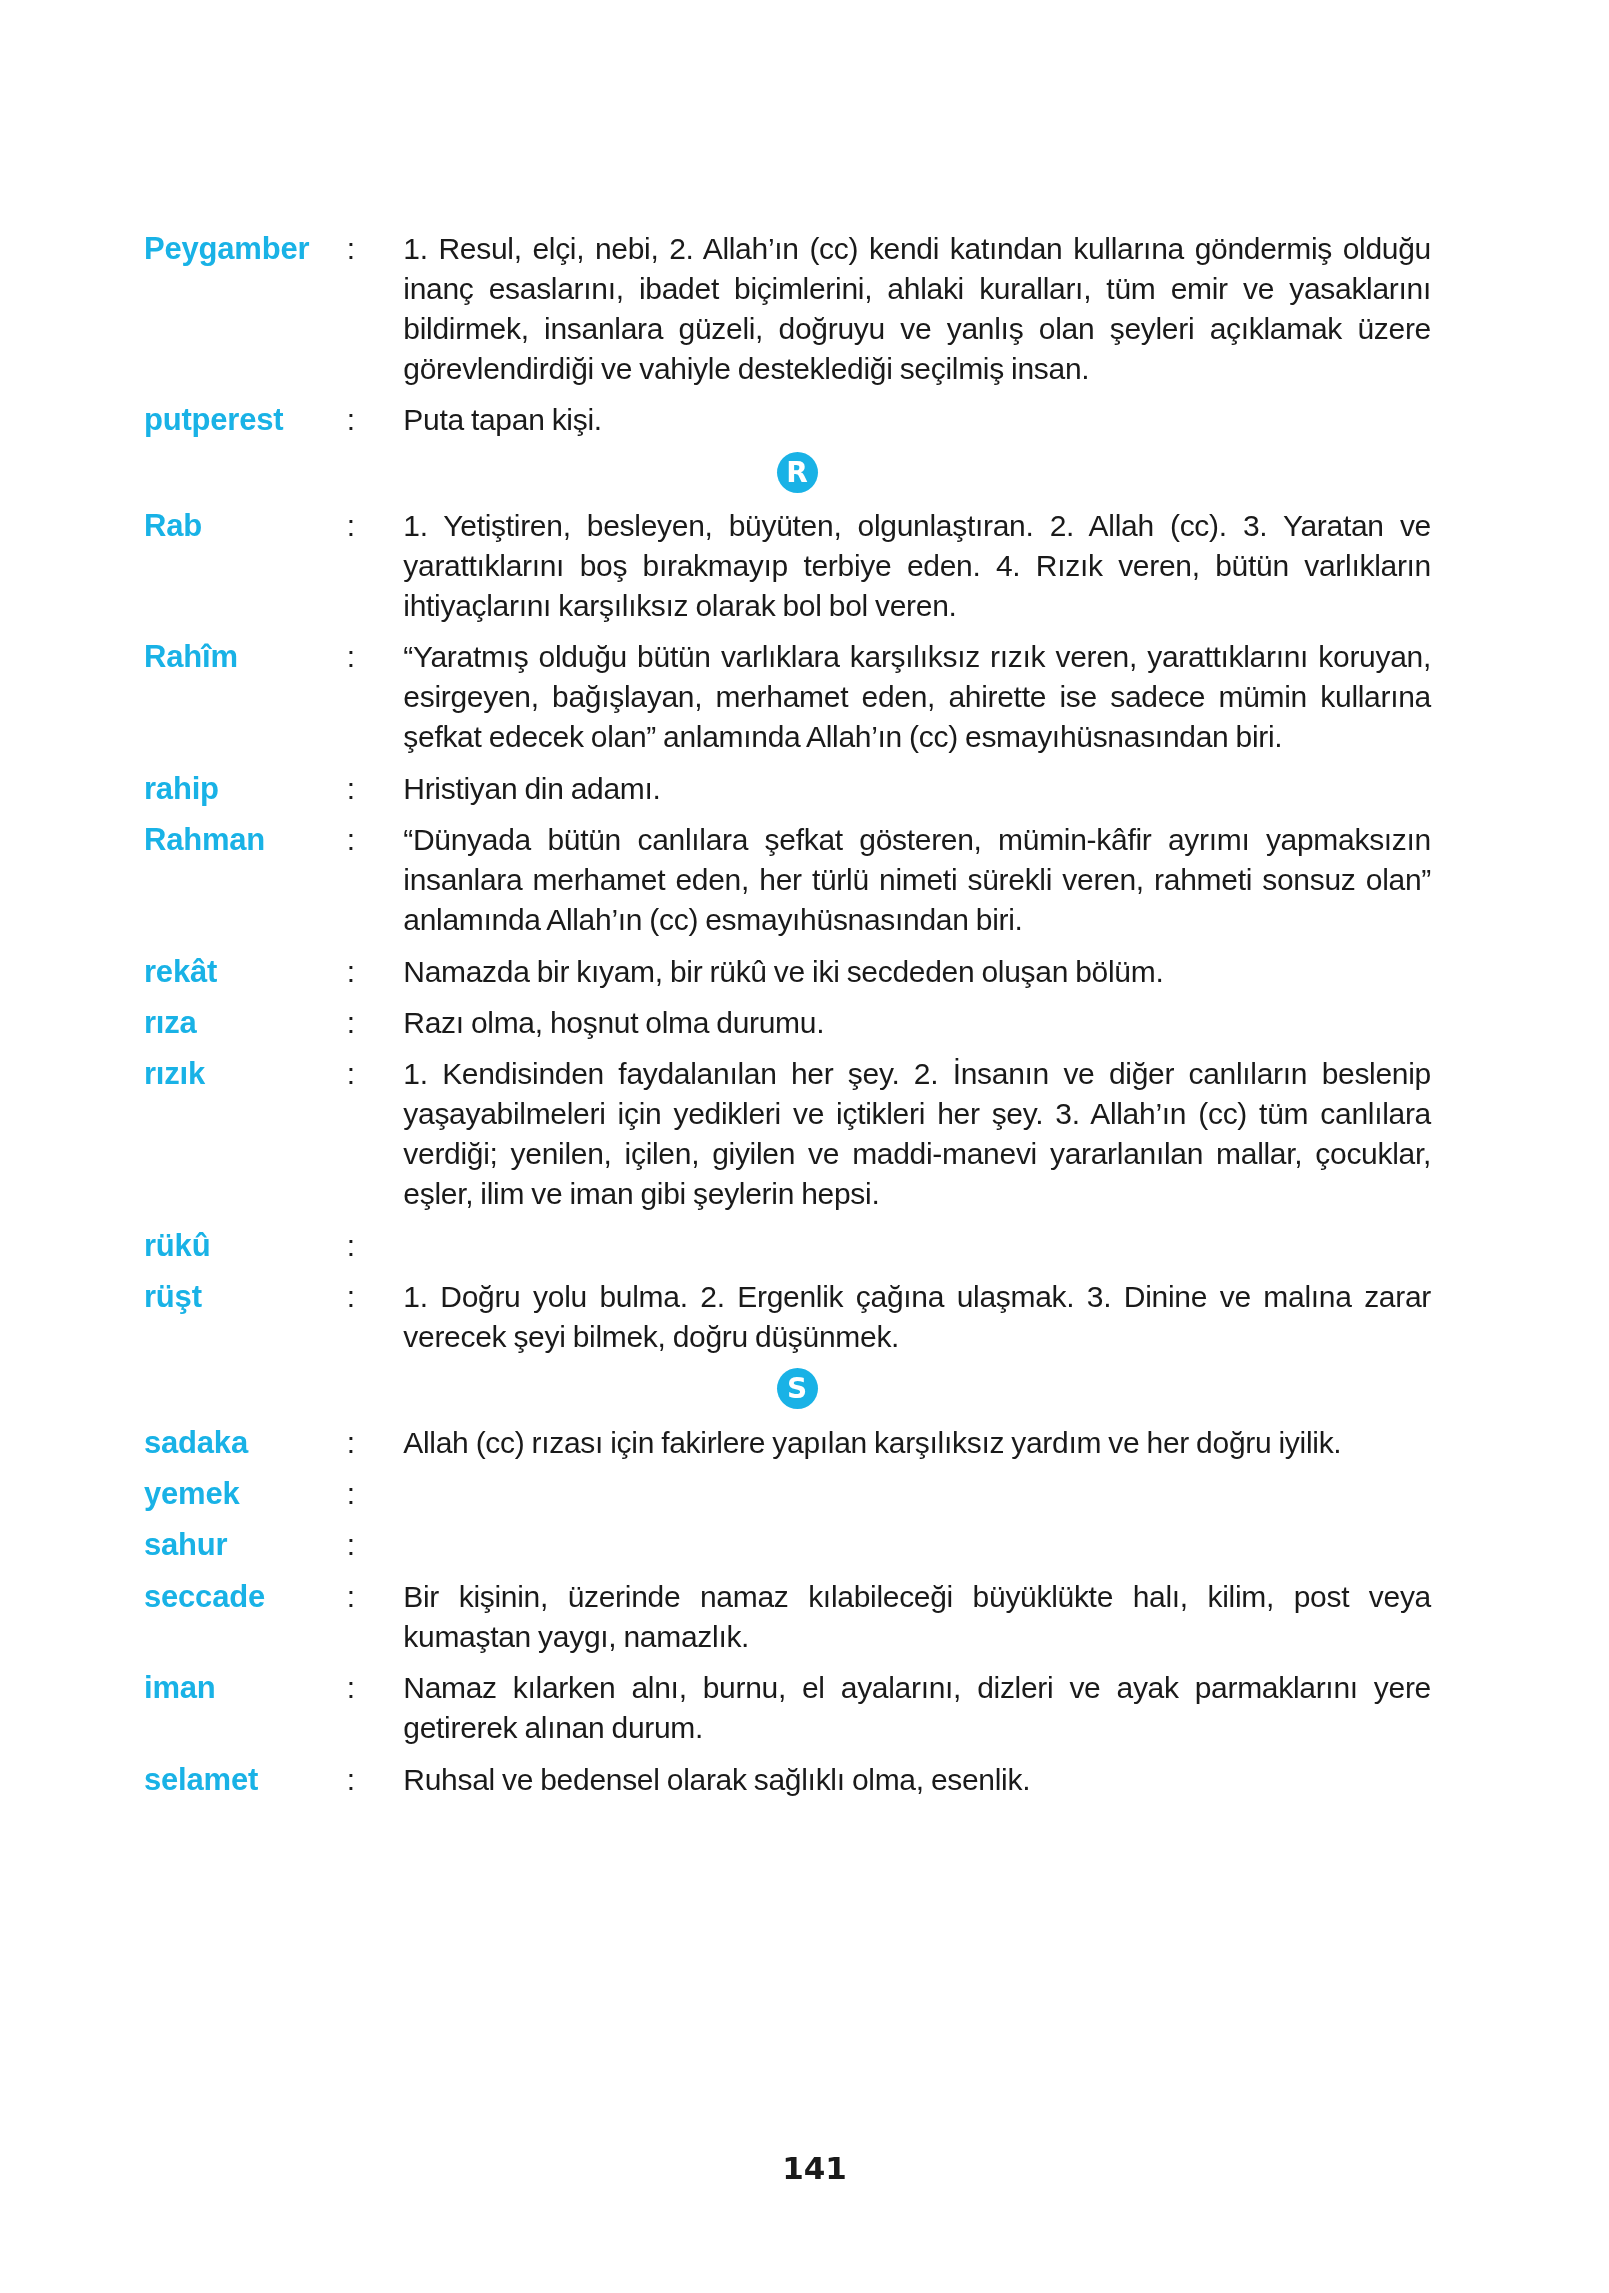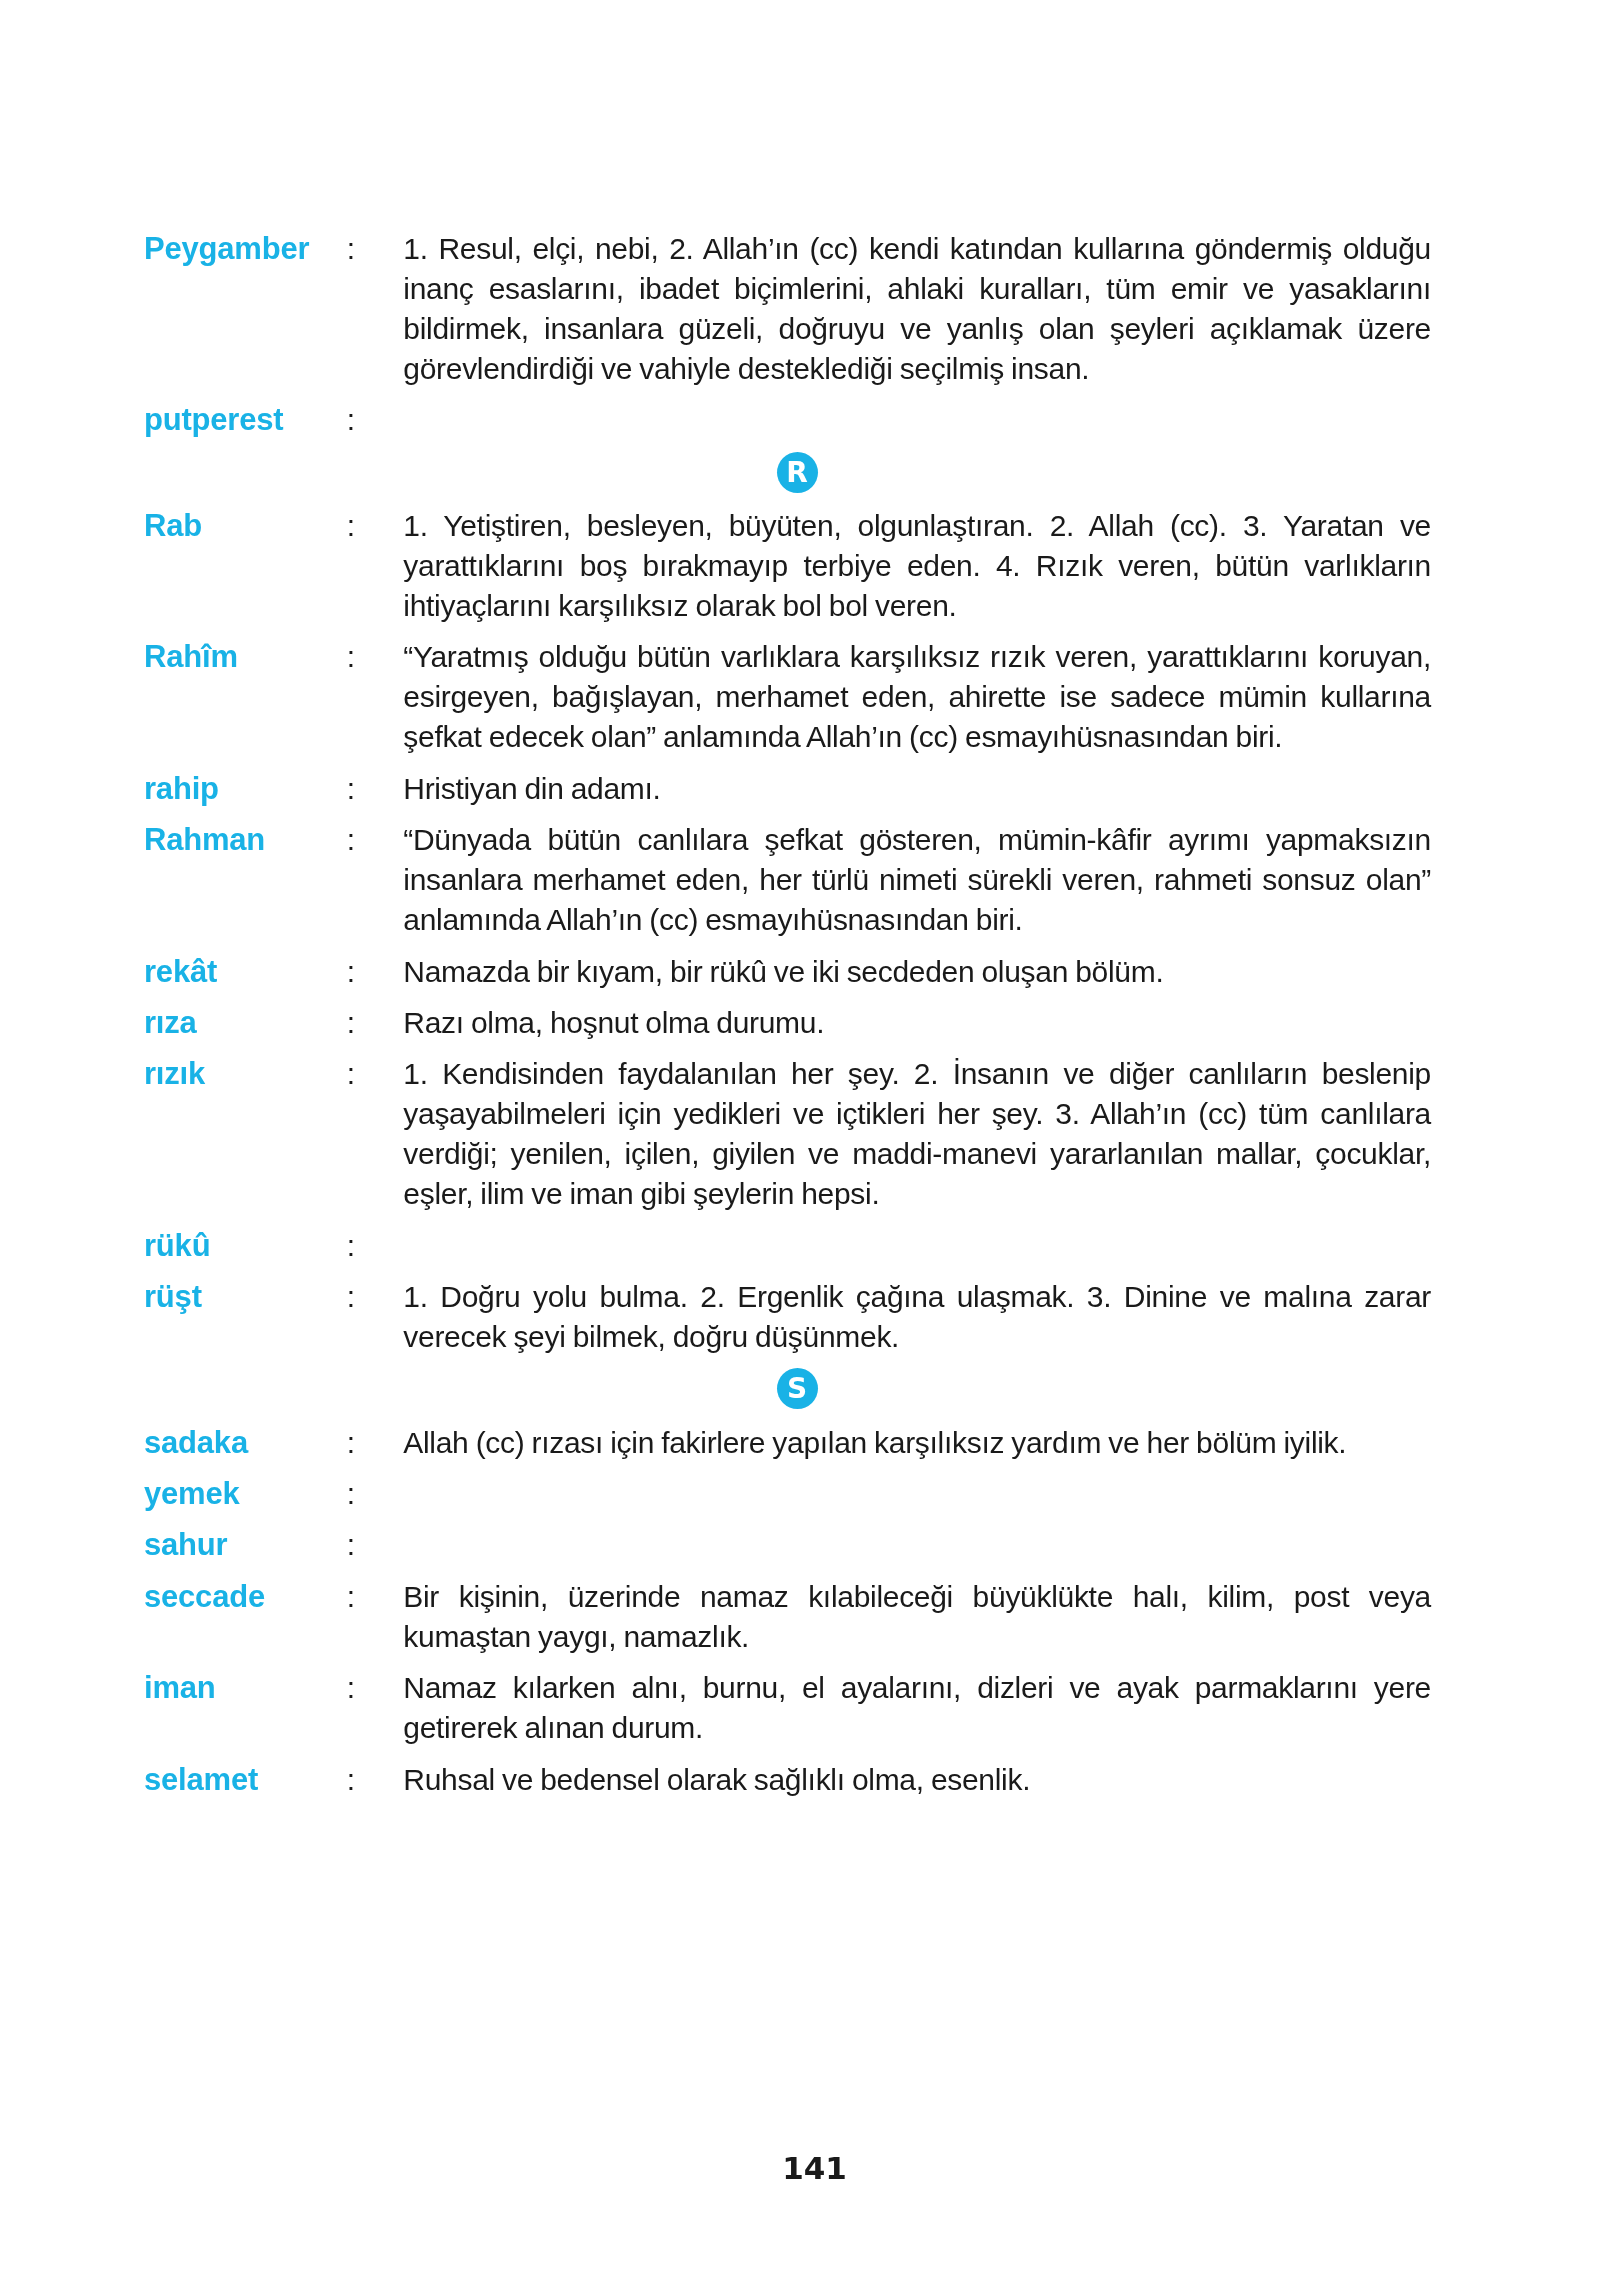--- a/index.html
+++ b/index.html
@@ -28,20 +28,21 @@
   <div class="glossary">
 
     <div class="entry">
       <div class="term">Peygamber</div>
       <div class="colon">:</div>
       <div class="def">1. Resul, elçi, nebi, 2. Allah’ın (cc) kendi katından kullarına göndermiş olduğu inanç esaslarını, ibadet biçimlerini, ahlaki kuralları, tüm emir ve yasaklarını bildirmek, insanlara güzeli, doğruyu ve yanlış olan şeyleri açıklamak üzere görevlendirdiği ve vahiyle desteklediği seçilmiş insan.</div>
     </div>
     <div class="entry">
       <div class="term">putperest</div>
       <div class="colon">:</div>
+      <div class="def">Puta tapan kişi.</div>
     </div>
 
     <div class="letter-head">
       <div class="badge">R</div>
     </div>
     <div class="entry">
       <div class="term">Rab</div>
       <div class="colon">:</div>
       <div class="def">1. Yetiştiren, besleyen, büyüten, olgunlaştıran. 2. Allah (cc). 3. Yaratan ve yarattıklarını boş bırakmayıp terbiye eden. 4. Rızık veren, bütün varlıkların ihtiyaçlarını karşılıksız olarak bol bol veren.</div>
     </div>
@@ -84,21 +85,21 @@
       <div class="colon">:</div>
       <div class="def">1. Doğru yolu bulma. 2. Ergenlik çağına ulaşmak. 3. Dinine ve malına zarar verecek şeyi bilmek, doğru düşünmek.</div>
     </div>
 
     <div class="letter-head">
       <div class="badge">S</div>
     </div>
     <div class="entry">
       <div class="term">sadaka</div>
       <div class="colon">:</div>
-      <div class="def">Allah (cc) rızası için fakirlere yapılan karşılıksız yardım ve her bölüm iyilik.</div>
+      <div class="def">Allah (cc) rızası için fakirlere yapılan karşılıksız yardım ve her doğru iyilik.</div>
     </div>
     <div class="entry">
       <div class="term">yemek</div>
       <div class="colon">:</div>
     </div>
     <div class="entry">
       <div class="term">sahur</div>
       <div class="colon">:</div>
     </div>
     <div class="entry">

